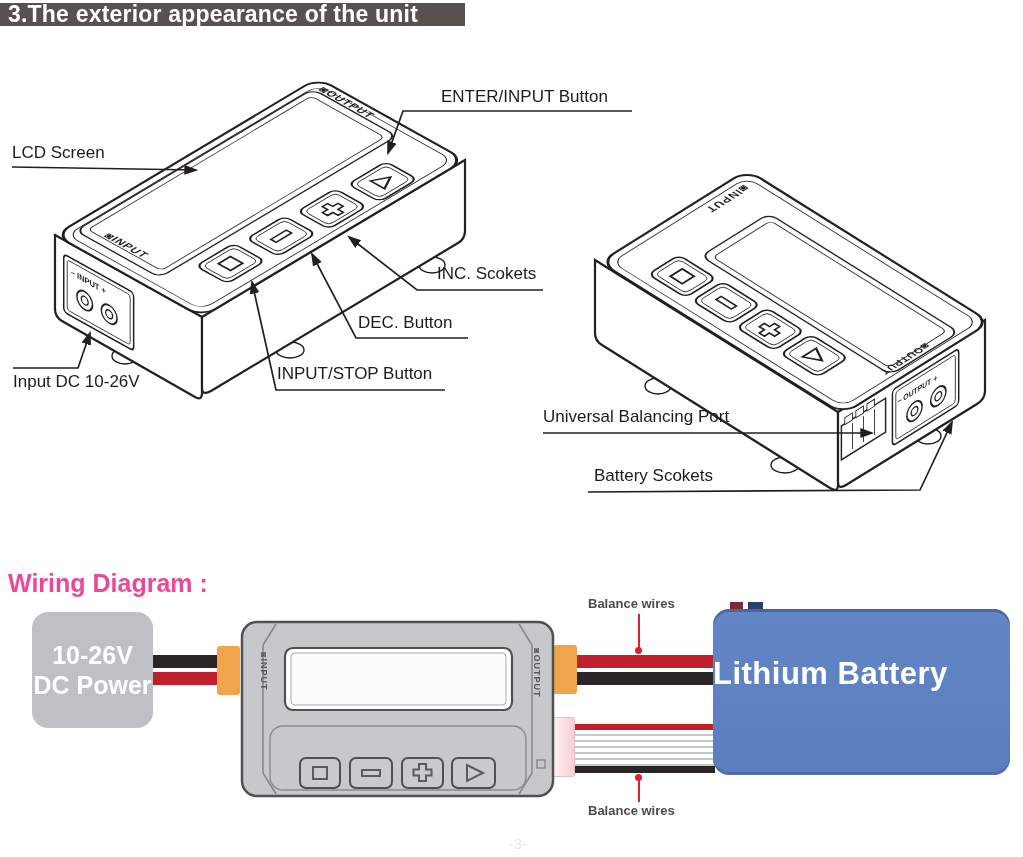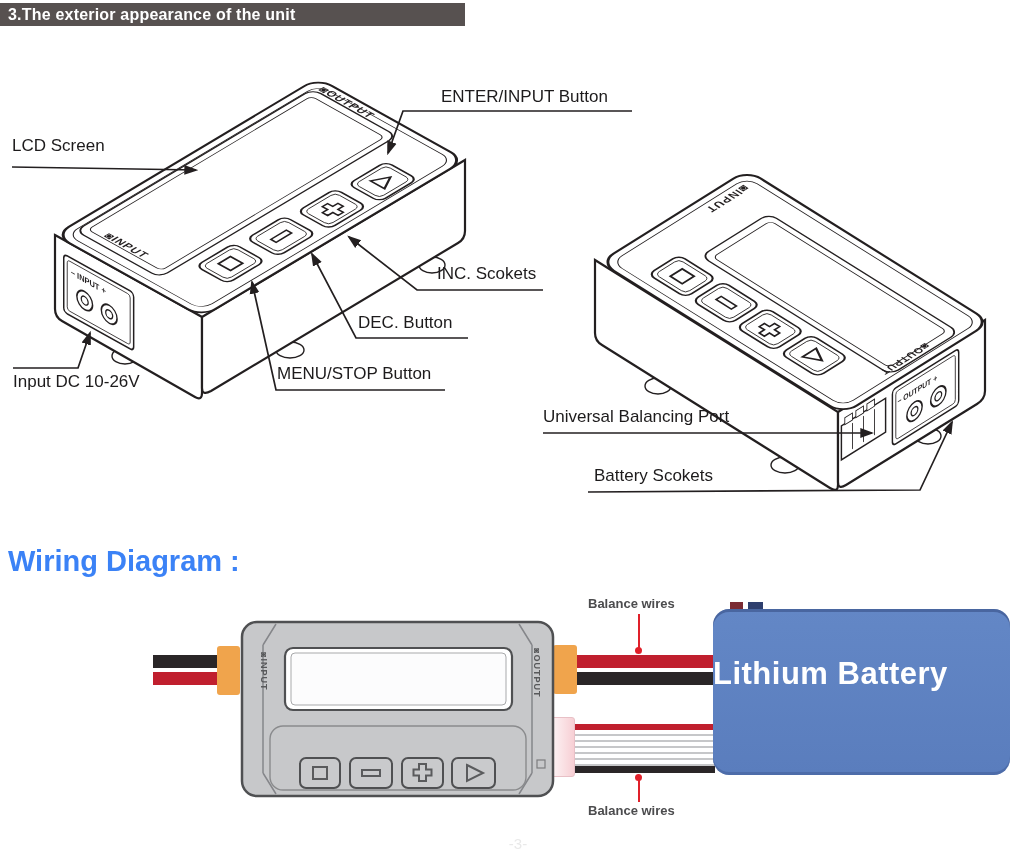--- a/index.html
+++ b/index.html
@@ -1,23 +1,23 @@
 <!DOCTYPE html>
 <html><head>
 <meta charset="utf-8">
 <style>
   html,body{margin:0;padding:0;background:#ffffff;}
   .page{position:relative;width:1023px;height:857px;background:#fff;overflow:hidden;
         font-family:"Liberation Sans",sans-serif;color:#1d1b1c;}
   .header-bar{position:absolute;left:0;top:3px;width:465px;height:23px;background:#575150;
               display:flex;align-items:center;}
-  .header-bar span{color:#fff;font-size:16px;font-weight:bold;padding-left:8px;letter-spacing:.2px;}
+  .header-bar span{color:#fff;font-size:23px;font-weight:bold;padding-left:8px;letter-spacing:.2px;}
   .art{position:absolute;left:0;top:0;}
   .callout{position:absolute;font-size:17px;color:#1d1b1c;white-space:nowrap;}
-  .wiring-heading{position:absolute;left:8px;top:545px;font-size:29px;font-weight:bold;color:#3b82f6;}
+  .wiring-heading{position:absolute;left:8px;top:569px;font-size:25px;font-weight:bold;color:#ec4899;}
   .dc-box{position:absolute;left:32px;top:612px;width:121px;height:116px;background:#bfc0c3;
           border-radius:16px;display:flex;flex-direction:column;justify-content:center;align-items:center;}
   .dc-box div{color:#fff;font-weight:bold;font-size:25px;line-height:1.22;}
   .wire{position:absolute;}
   .xt60{position:absolute;width:23px;height:49px;background:#f0a44c;border-radius:3px;}
   .devsvg{position:absolute;left:240px;top:618px;}
   .balance-conn{position:absolute;left:551px;top:717px;width:22px;height:58px;border-radius:3px;
                 background:linear-gradient(90deg,#fdf4f5,#f7cfd4);border:1px solid #e8c0c6;}
   .ribbon{position:absolute;left:573px;top:724px;width:142px;height:49px;box-sizing:border-box;
           border-top:6px solid #c01f2e;border-bottom:7px solid #2a2627;
@@ -163,30 +163,34 @@
       <path d="M543,290 L417,290 L349,237" marker-end="url(#arr)"></path>
       <path d="M468,338 L356,338 L312,254" marker-end="url(#arr)"></path>
       <path d="M445,390 L276,390 L252,282" marker-end="url(#arr)"></path>
       <path d="M13,368 L78,368 L90,333" marker-end="url(#arr)"></path>
       <path d="M543,433 L872,433" marker-end="url(#arr)"></path>
       <path d="M588,492 L920,490 L952,422" marker-end="url(#arr)"></path>
     </g>
   </svg>
 
   <div class="callout" style="left:441px;top:87px">ENTER/INPUT Button</div>
-  <div class="callout" style="left:12px;top:136px">LCD Screen</div>
+  <div class="callout" style="left:12px;top:143px">LCD Screen</div>
   <div class="callout" style="left:437px;top:264px">INC. Scokets</div>
   <div class="callout" style="left:358px;top:313px">DEC. Button</div>
-  <div class="callout" style="left:277px;top:364px">MENU/STOP Button</div>
+  <div class="callout" style="left:277px;top:364px">INPUT/STOP Button</div>
   <div class="callout" style="left:13px;top:372px">Input DC 10-26V</div>
   <div class="callout" style="left:543px;top:407px">Universal Balancing Port</div>
   <div class="callout" style="left:594px;top:466px">Battery Scokets</div>
 
   <div class="wiring-heading">Wiring Diagram :</div>
 
+  <div class="dc-box">
+    <div>10-26V</div>
+    <div>DC Power</div>
+  </div>
 
   <div class="wire" style="left:153px;top:655px;width:66px;height:13px;background:#2a2627"></div>
   <div class="wire" style="left:153px;top:672px;width:66px;height:13px;background:#c01f2e"></div>
   <div class="xt60" style="left:217px;top:646px"></div>
 
   <div class="wire" style="left:577px;top:655px;width:138px;height:13px;background:#c01f2e"></div>
   <div class="wire" style="left:577px;top:672px;width:138px;height:13px;background:#2a2627"></div>
   <div class="xt60" style="left:553px;top:645px;width:24px"></div>
 
   <div class="ribbon"></div>

